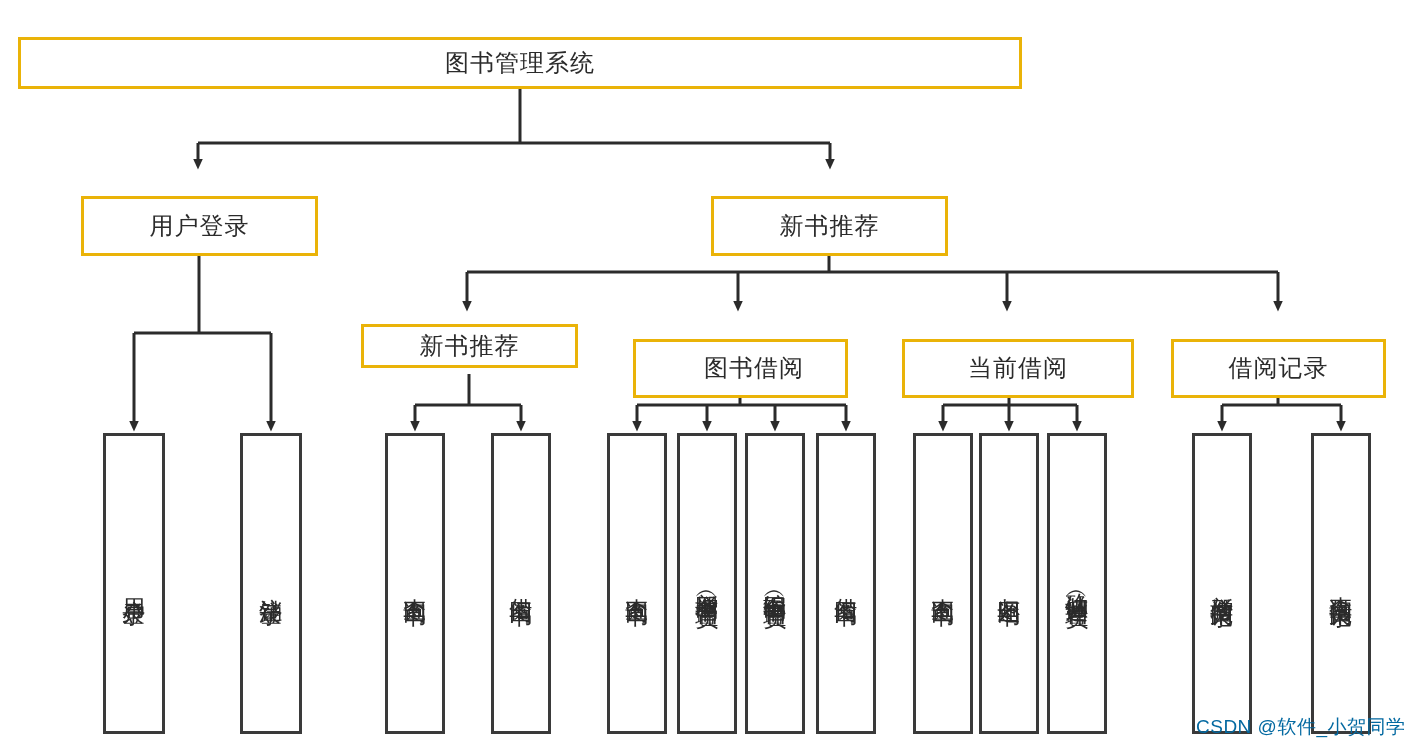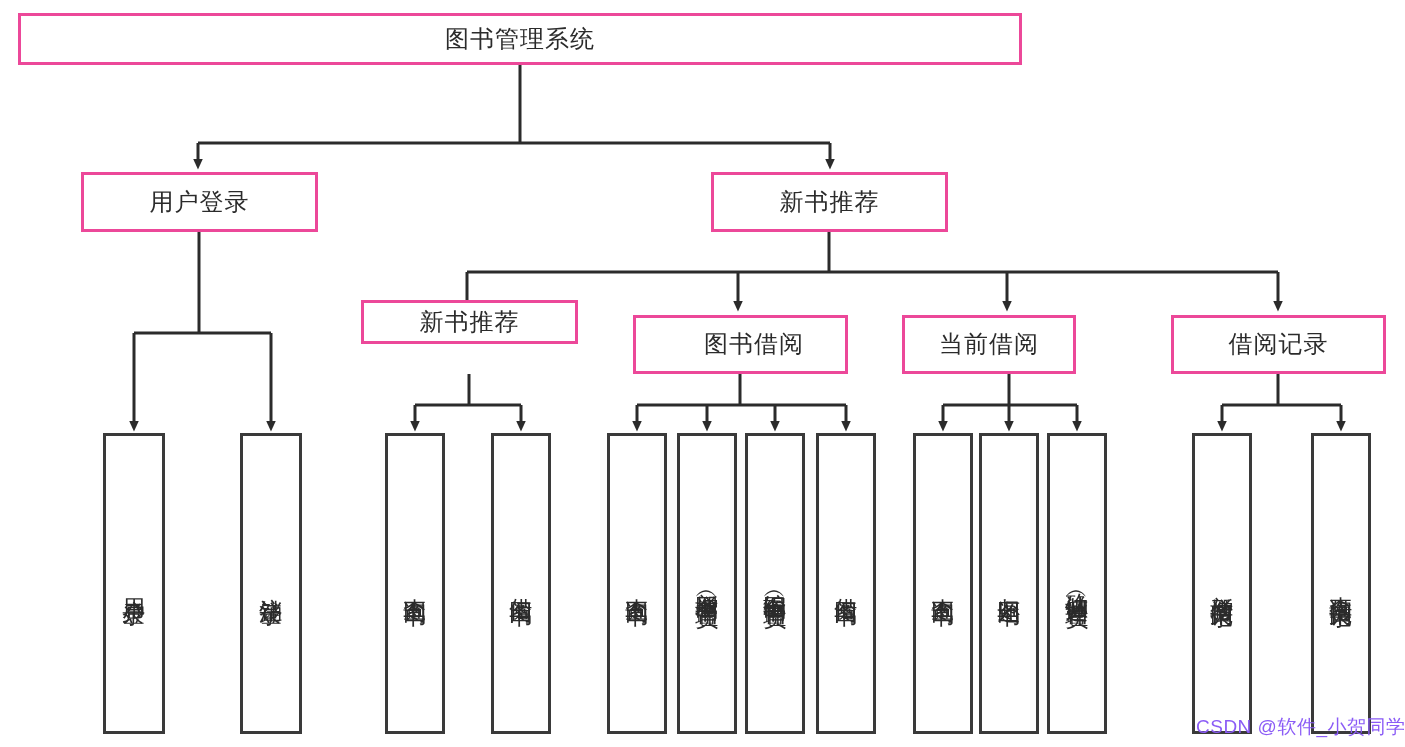--- a/index.html
+++ b/index.html
@@ -13,25 +13,26 @@
   #canvas {
     position: relative;
     width: 1405px;
     height: 747px;
     background: #ffffff;
     overflow: hidden;
   }
   .node {
     position: absolute;
     box-sizing: border-box;
-    border: 3px solid #ec4899;
+    border: 3px solid #eab308;
     background: #ffffff;
     display: flex;
     align-items: center;
     justify-content: center;
+    margin-top: 24px;
   }
   .node-label {
     color: #2b2b2b;
     font-size: 24px;
     letter-spacing: 1px;
     line-height: 1.2;
     white-space: nowrap;
   }
   
   .leaf {
@@ -56,21 +57,21 @@
   svg.wires {
     position: absolute;
     left: 0;
     top: 0;
     width: 1405px;
     height: 747px;
     pointer-events: none;
   }
   .watermark {
     position: absolute;
-    color: #8b5cf6;
+    color: #0369a1;
     font-size: 19px;
     white-space: nowrap;
     letter-spacing: 0.5px;
   }
 </style>
 </head>
 <body>
 
 <div id="canvas">
 
@@ -134,21 +135,21 @@
   <div class="node" style="left:711px; top:172px; width:237px; height:60px;">
     <span class="node-label">新书推荐</span>
   </div>
 
   <div class="node" style="left:361px; top:300px; width:217px; height:44px;">
     <span class="node-label">新书推荐</span>
   </div>
   <div class="node" style="left:633px; top:315px; width:215px; height:59px;padding-left:27px;">
     <span class="node-label">图书借阅</span>
   </div>
-  <div class="node" style="left:902px; top:315px; width:174px; height:59px;align-items:center;">
+  <div class="node" style="left:902px; top:315px; width:232px; height:59px;align-items:center;">
     <span class="node-label">当前借阅</span>
   </div>
   <div class="node" style="left:1171px; top:315px; width:215px; height:59px;">
     <span class="node-label">借阅记录</span>
   </div>
 
   <div class="leaf" style="left:103px; top:433px; width:62px; height:301px;">
     <span class="leaf-label">用户登录</span>
   </div>
   <div class="leaf" style="left:240px; top:433px; width:62px; height:301px;">

